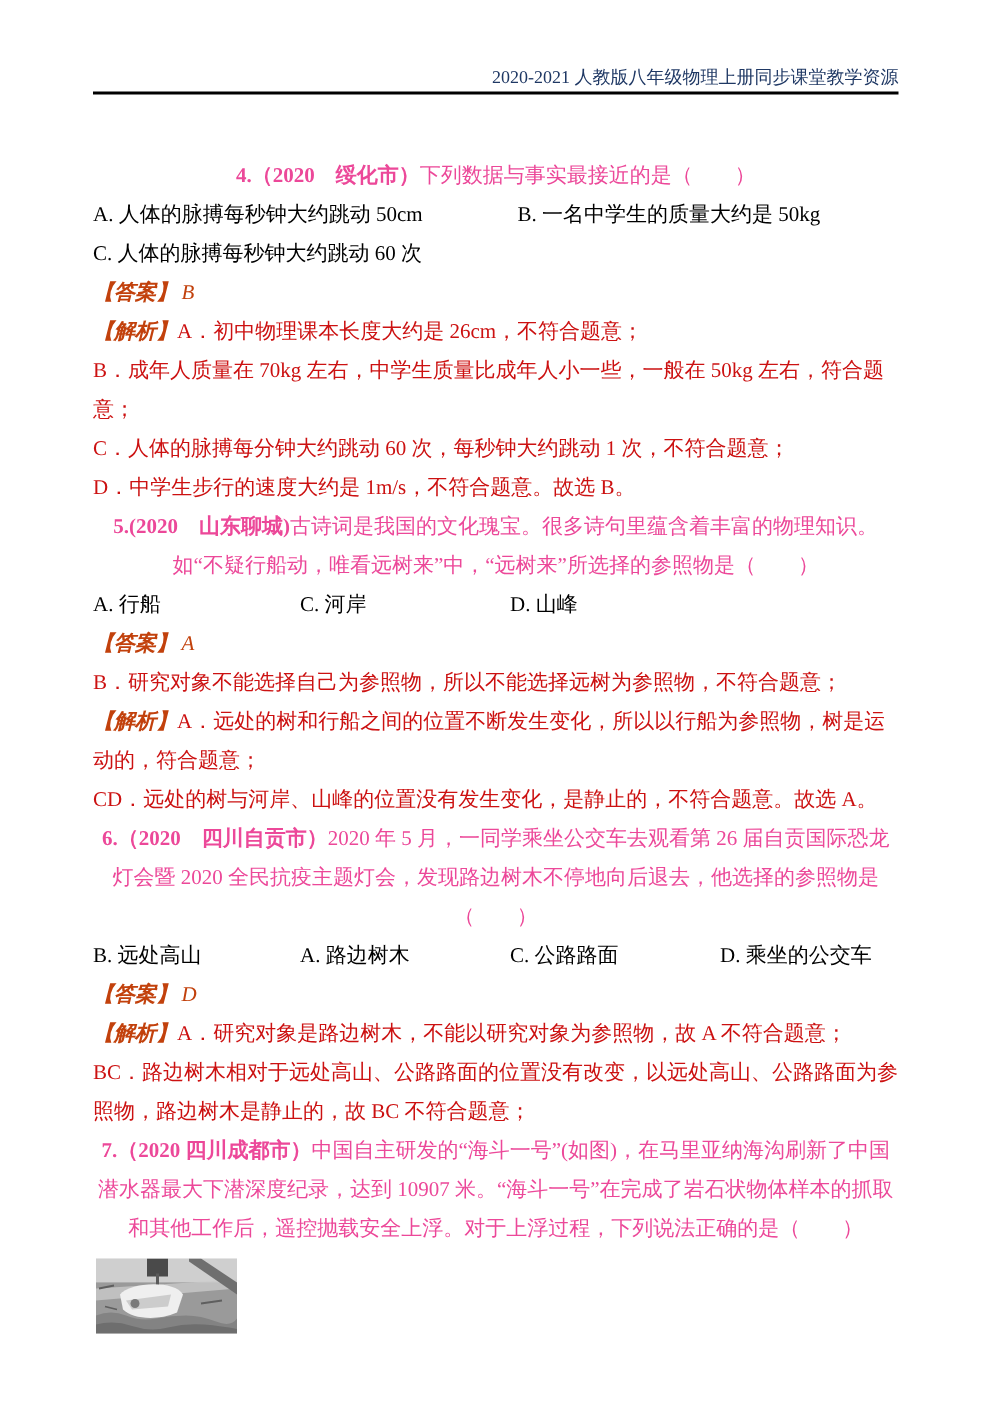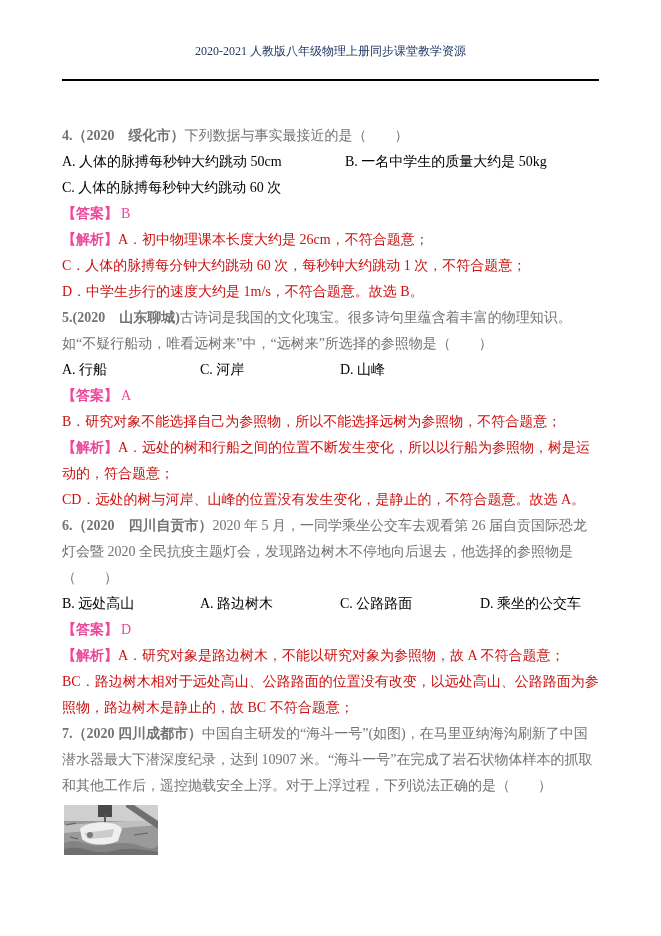--- a/index.html
+++ b/index.html
@@ -7,43 +7,43 @@
   body {
     width: 661px; height: 936px;
     background: #ffffff;
     font-family: "Liberation Serif", "DejaVu Serif", serif;
     color: #000000;
     overflow: hidden;
   }
   .page-header {
     margin: 0 62px;
     padding-top: 44px;
-    text-align: center;
+    text-align: right;
     border-bottom: 2px solid #000000;
-    padding-bottom: 20px;
+    padding-bottom: 2px;
   }
   .page-header .title {
     font-size: 12px;
     line-height: 15px;
     color: #1f3864;
     font-family: "Liberation Serif", "DejaVu Serif", serif;
   }
   .content {
     margin: 0 62px;
     padding-top: 42px;
     font-size: 14px;
     line-height: 26px;
   }
   p { margin: 0; }
-  .stem { color: #737373; }
+  .stem { color: #ec4899; text-align: center; }
   .stem b { font-weight: bold; }
   .options { display: grid; }
   .options.cols-2 { grid-template-columns: 283px 1fr; }
   .options.cols-4 { grid-template-columns: 138px 140px 140px 1fr; }
-  .red { color: #ec4899; }
+  .red { color: #c2410c; font-style: italic; }
   .lbl { font-weight: bold; }
   .ans-letter { margin-left: 3px; font-family: "Liberation Serif", "DejaVu Serif", serif; }
   .analysis p { color: #cc1111; }
   .photo-wrap { padding: 6px 0 4px 2px; height: 60px; }
   .photo { display: block; }
 </style>
 </head>
 <body>
 
 <div class="page-header">
@@ -55,20 +55,21 @@
   <div class="question">
     <p class="stem"><b>4.（2020　绥化市）</b><span>下列数据与事实最接近的是（　　）</span></p>
     <div class="options cols-2">
       <span>A. 人体的脉搏每秒钟大约跳动 50cm</span>
       <span>B. 一名中学生的质量大约是 50kg</span>
       <span>C. 人体的脉搏每秒钟大约跳动 60 次</span>
     </div>
     <p><span class="red lbl">【答案】</span><span class="red ans-letter">B</span></p>
     <div class="analysis">
       <p><span class="red lbl">【解析】</span><span>A．初中物理课本长度大约是 26cm，不符合题意；</span></p>
+      <p>B．成年人质量在 70kg 左右，中学生质量比成年人小一些，一般在 50kg 左右，符合题意；</p>
       <p>C．人体的脉搏每分钟大约跳动 60 次，每秒钟大约跳动 1 次，不符合题意；</p>
       <p>D．中学生步行的速度大约是 1m/s，不符合题意。故选 B。</p>
     </div>
   </div>
 
   <div class="question">
     <p class="stem"><b>5.(2020　山东聊城)</b><span>古诗词是我国的文化瑰宝。很多诗句里蕴含着丰富的物理知识。如“不疑行船动，唯看远树来”中，“远树来”所选择的参照物是（　　）</span></p>
     <div class="options cols-4">
       <span>A. 行船</span>
       <span>C. 河岸</span>

